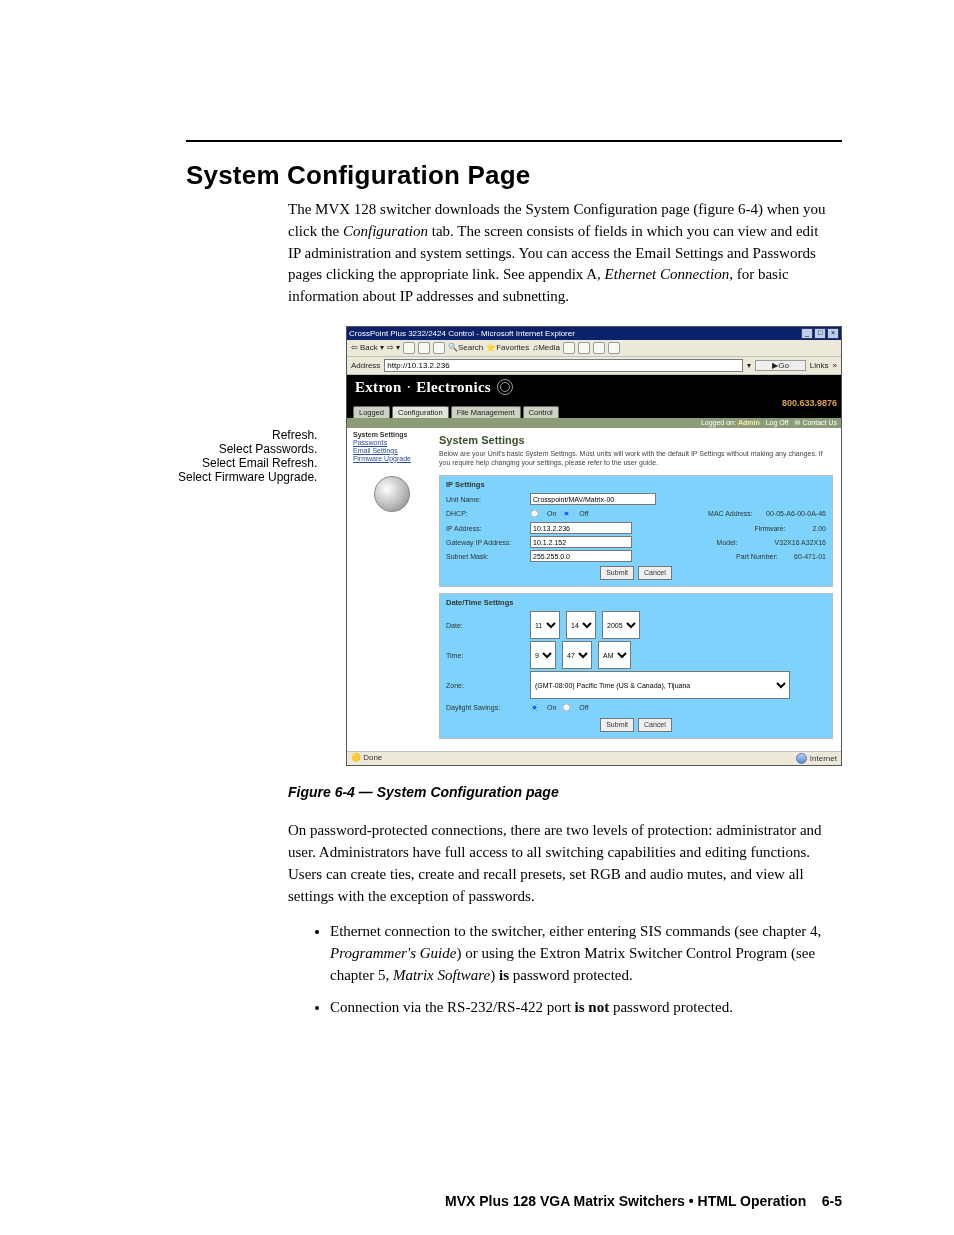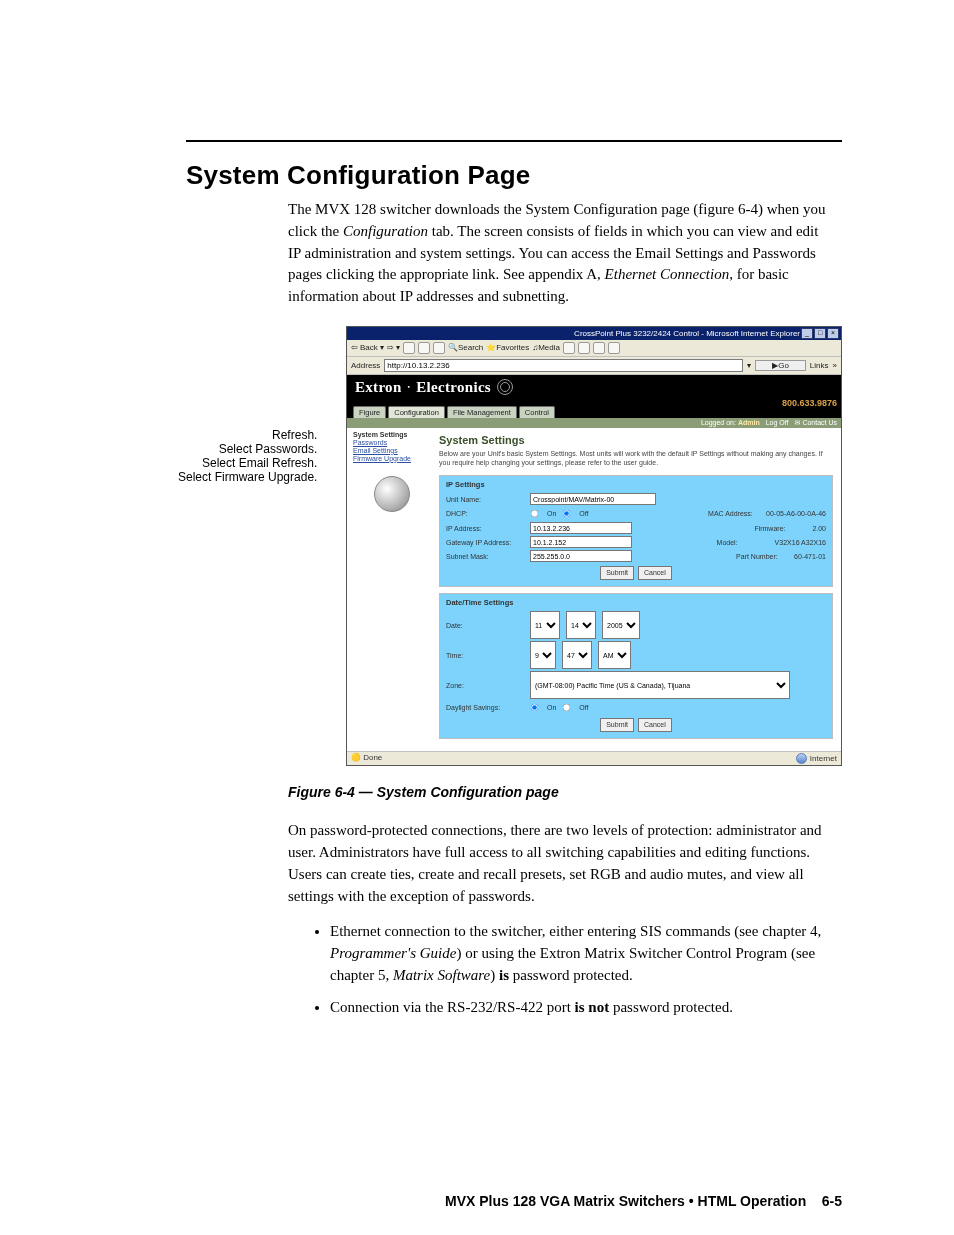--- a/index.html
+++ b/index.html
@@ -5,21 +5,21 @@
   html,body{margin:0;padding:0;background:#fff;color:#000;font-family:Georgia,"Times New Roman",serif}
   .page{width:954px;height:1235px;position:relative;box-sizing:border-box;padding:140px 112px 0 186px}
   .rule{height:2px;background:#000;margin-bottom:18px}
   h1{font-family:"Arial Black",Arial,sans-serif;font-weight:900;font-size:26px;margin:0 0 8px 0;letter-spacing:.2px}
   .intro{font-size:15px;line-height:1.45;margin:0 14px 18px 102px;text-align:left}
   .intro em{font-style:italic}
   .figwrap{position:relative;margin-left:0}
   .callouts{position:absolute;left:-8px;top:102px;font-family:Arial,Helvetica,sans-serif;font-size:12px;text-align:right;line-height:14px}
   .callouts div{white-space:nowrap}
   .ie{width:494px;margin-left:160px;border:1px solid #555;background:#e8e8e8;font-family:Tahoma,Arial,sans-serif;font-size:8px;color:#222}
-  .ie-title{background:#0a216b;color:#fff;display:flex;align-items:center;justify-content:flex-end;padding:1px 2px;font-size:8px}
+  .ie-title{background:#0a216b;color:#fff;display:flex;align-items:center;justify-content:space-between;padding:1px 2px;font-size:8px}
   .ie-title-btns span{display:inline-block;width:10px;height:9px;background:#bfcde8;border:1px solid #2a3b6e;margin-left:1px;text-align:center;line-height:8px;color:#000;font-size:7px}
   .ie-menu{background:#ece9d8;padding:1px 4px;font-size:8px;color:#333;border-bottom:1px solid #c0c0c0}
   .ie-menu span{margin-right:6px}
   .ie-tool{background:#ece9d8;padding:2px 4px;font-size:8px;border-bottom:1px solid #c0c0c0;display:flex;align-items:center;gap:3px}
   .tbicon{width:10px;height:10px;border:1px solid #9a9a9a;border-radius:2px;display:inline-block;background:#f7f7f3}
   .ie-addr{background:#ece9d8;padding:2px 4px;font-size:8px;border-bottom:1px solid #c0c0c0;display:flex;align-items:center;gap:4px}
   .ie-addr input{flex:1;font-size:8px;height:11px;border:1px solid #7a7a7a;padding:0 2px;background:#fff}
   .golbl{border:1px solid #9a9a9a;padding:0 16px;background:#efefef}
   .brand{background:#000;color:#ffffff;font-family:Georgia,serif;font-size:15px;font-weight:bold;padding:4px 8px 2px;letter-spacing:.3px;display:flex;align-items:center;gap:6px}
   .brand .dot{font-size:7px;vertical-align:super}
@@ -112,21 +112,21 @@
       </div>
 
       <div class="brand">
         <span>Extron</span>
           <span class="dot">•</span>
         <span>Electronics</span>
         <span class="brand-icon"></span>
       </div>
       <div class="tabsrow">
         <div class="tabs">
-          <div class="tab">Figure</div>
+          <div class="tab">Logged</div>
           <div class="tab active">Configuration</div>
           <div class="tab">File Management</div>
           <div class="tab">Control</div>
         </div>
         <div class="phone">800.633.9876</div>
       </div>
       <div class="sessbar">
         <span><span>Logged on:</span> <b>Admin</b></span>
         <span>Log Off</span>
         <span class="contact">

